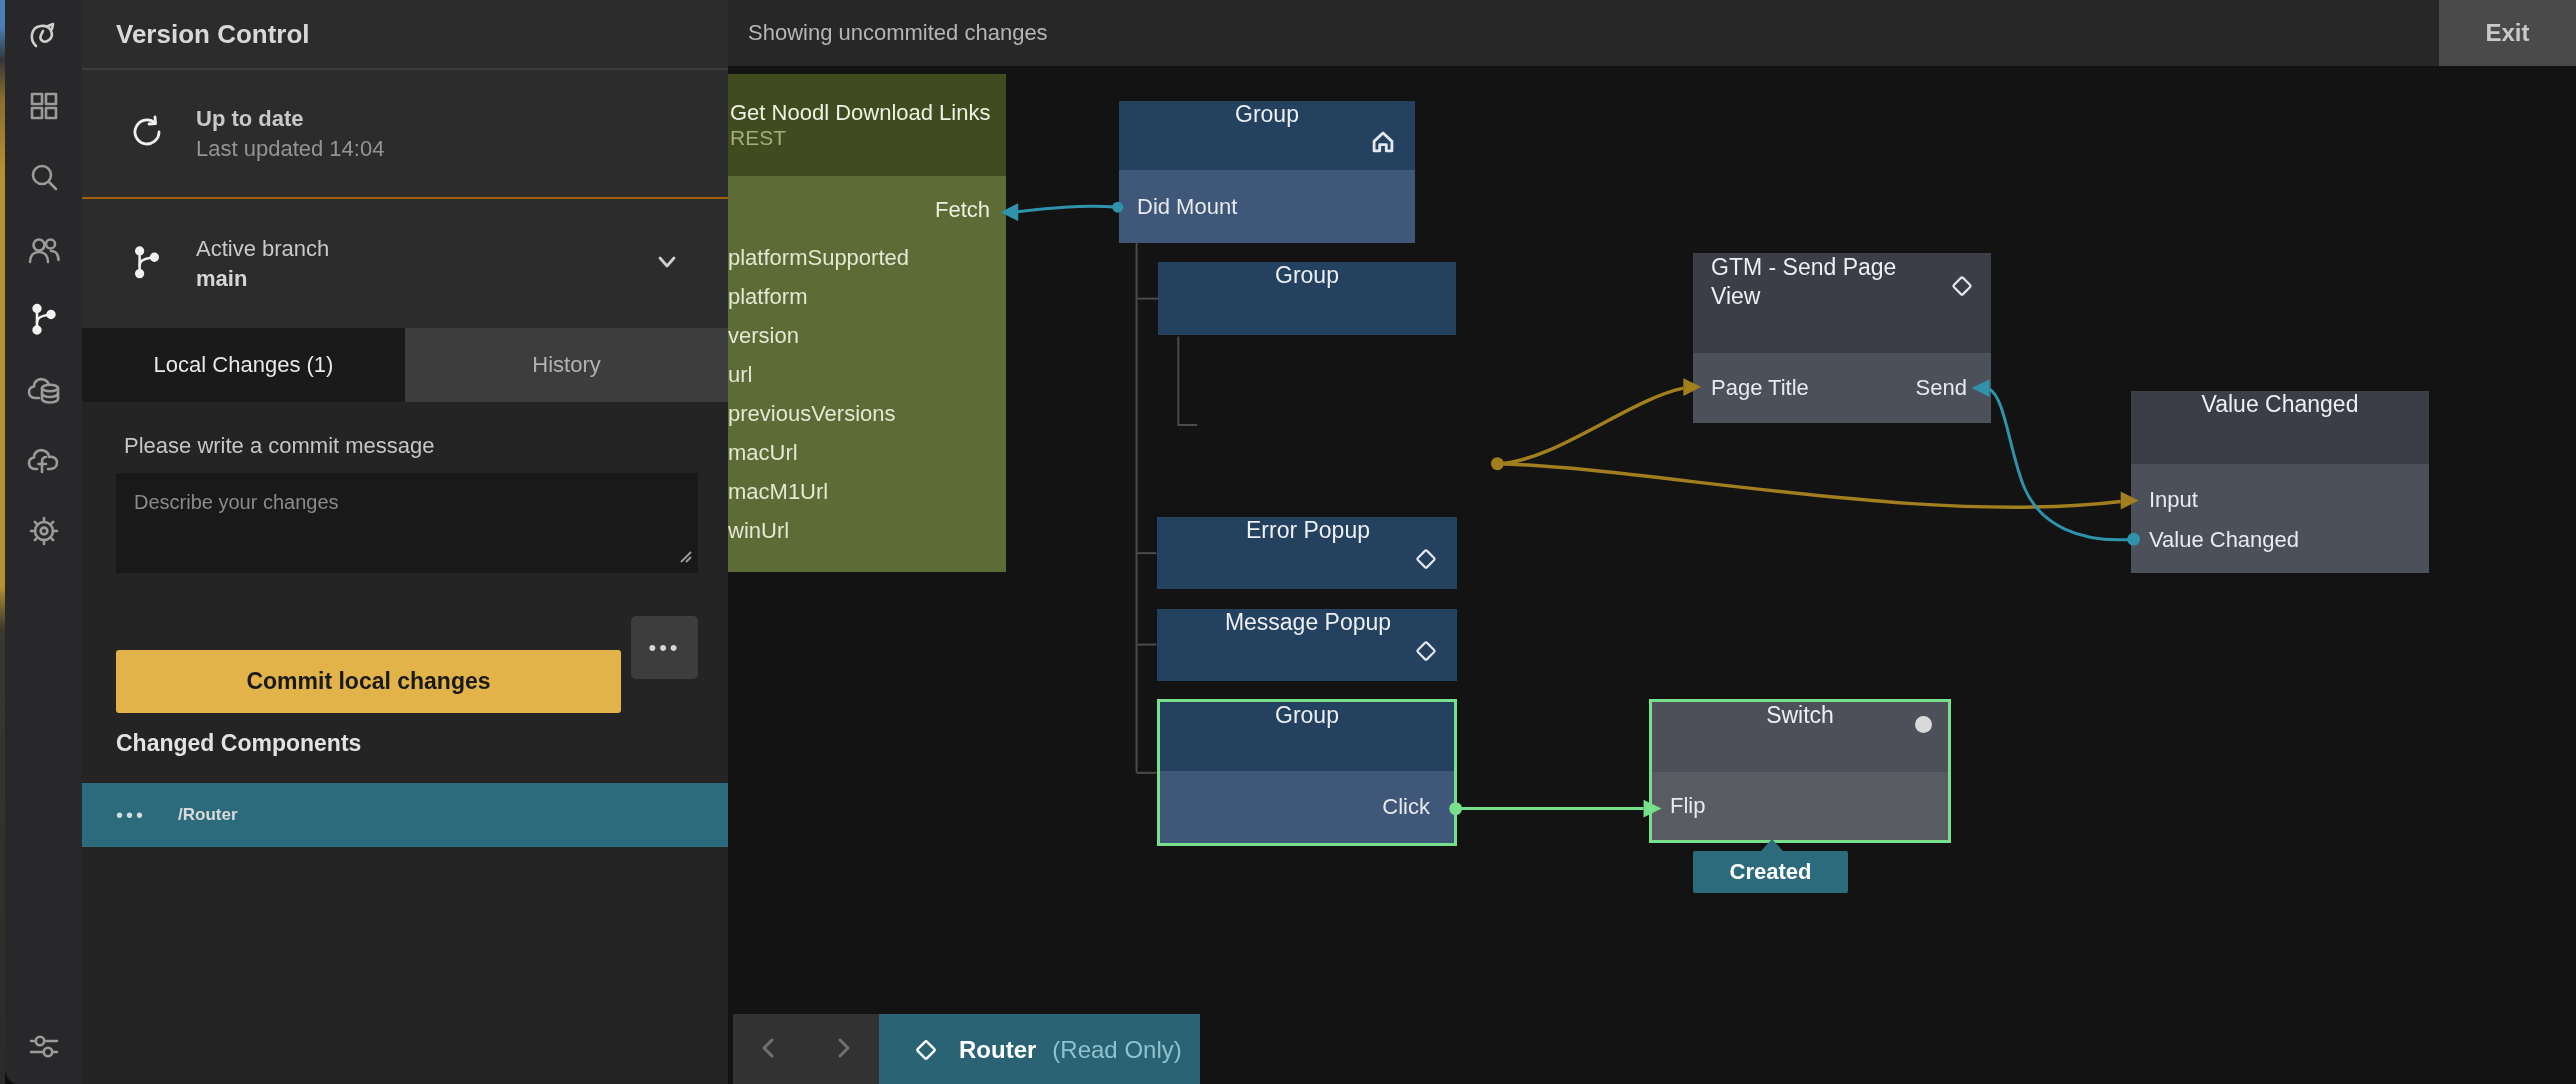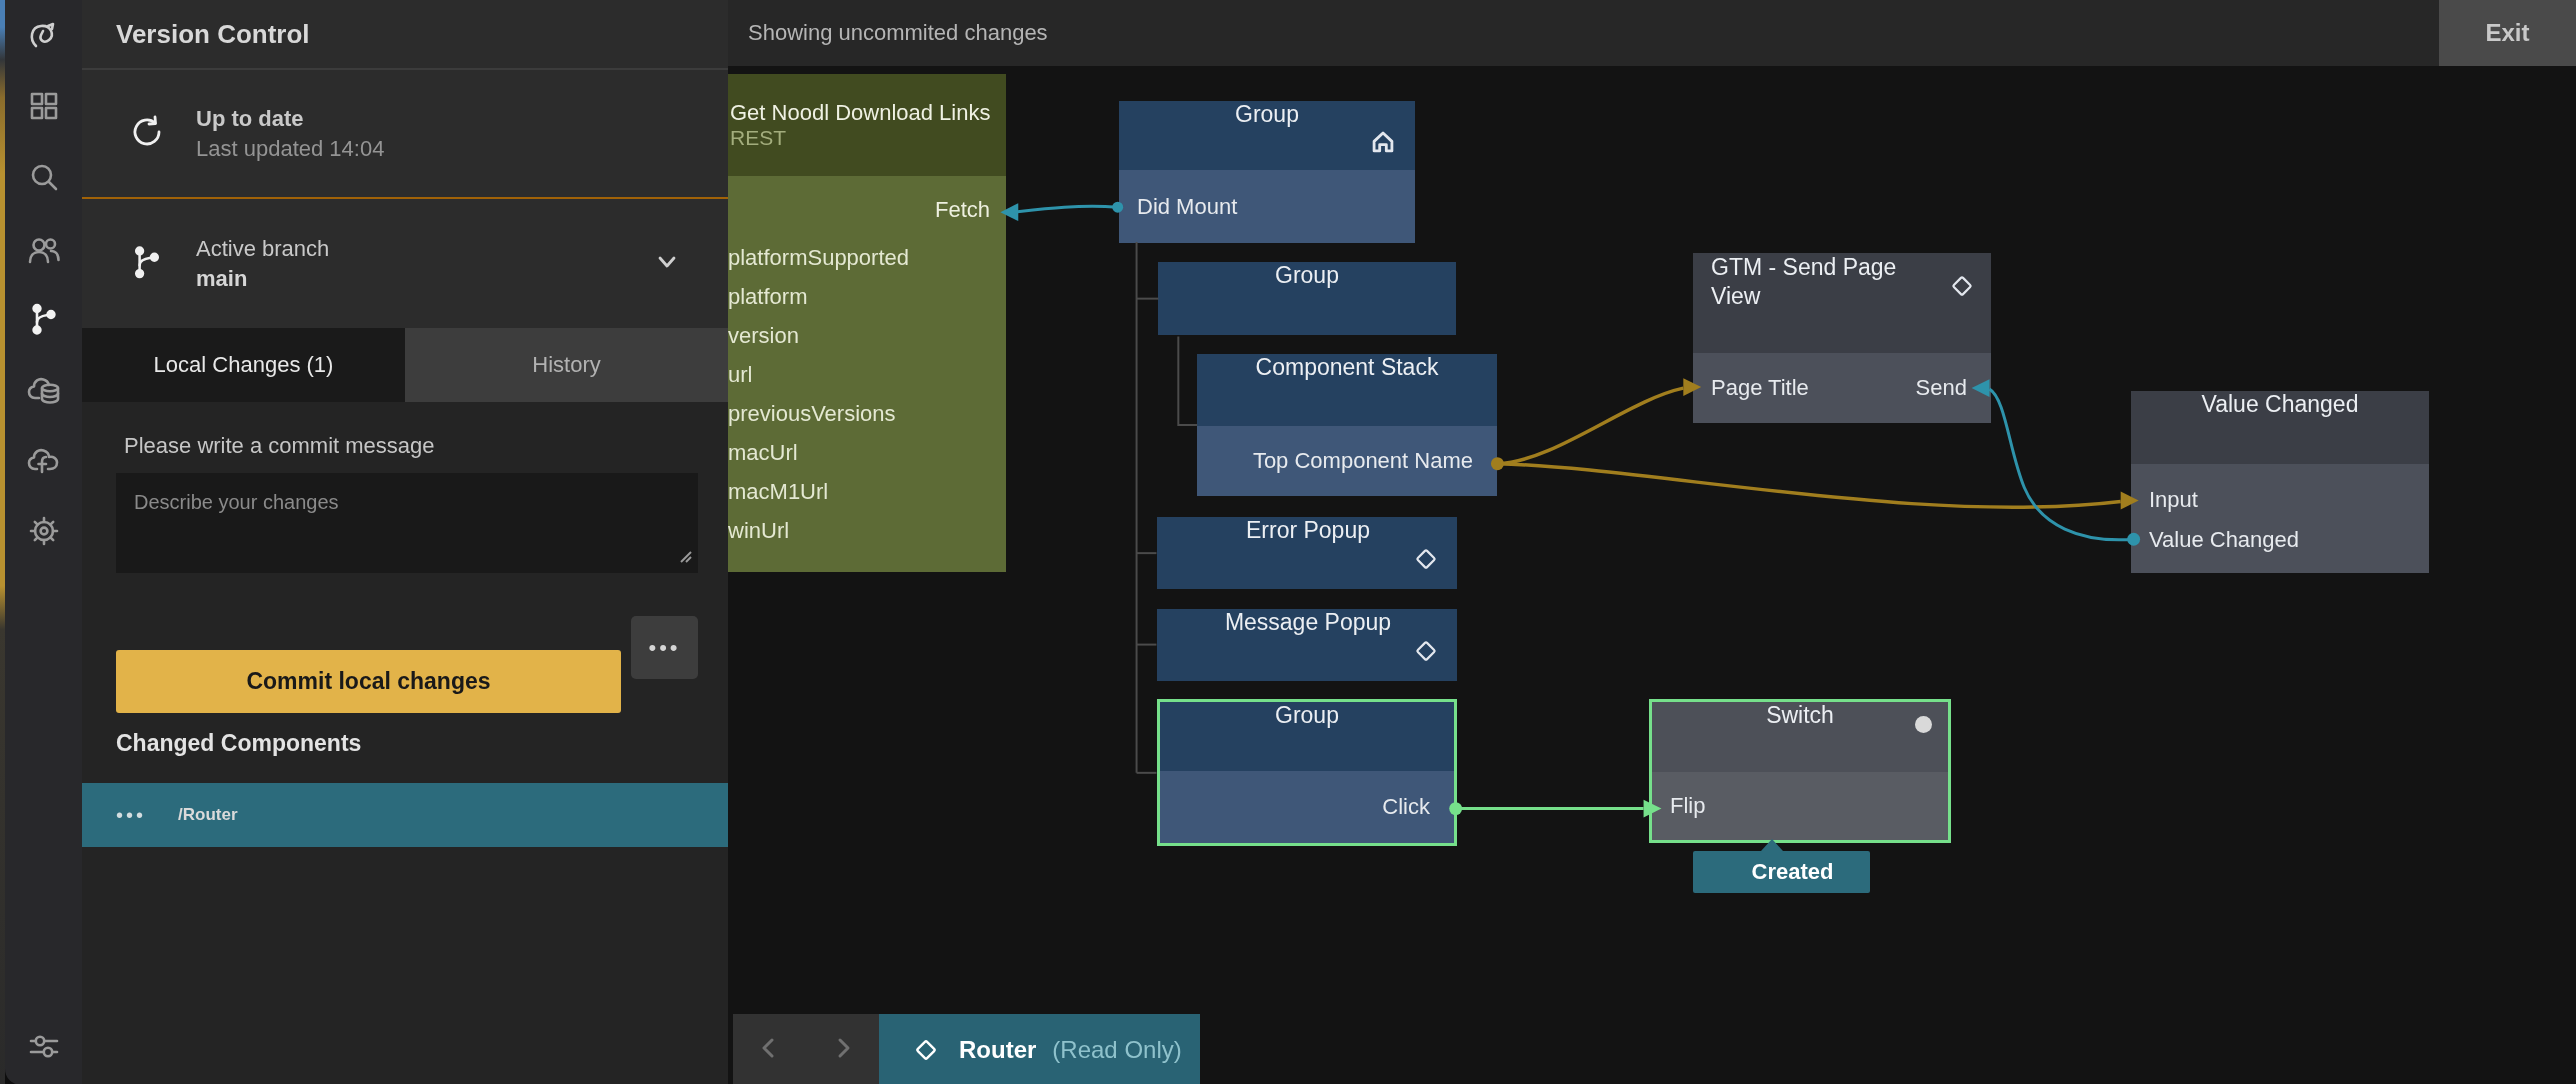--- a/index.html
+++ b/index.html
@@ -90,21 +90,21 @@
      height:102px;padding:0 12px;}
   #node-rest .title{font-size:22px;line-height:26px;color:#eff1e3;}
   #node-rest .sub{font-size:21px;color:#a3ad7d;}
   #node-rest .nbody{background:#5d6b36;padding-bottom:22px;}
   #node-rest .fetch-row{height:56px;display:flex;align-items:center;justify-content:flex-end;
      padding:6px 16px 0 0;font-size:22px;color:#eef0e0;}
   #node-rest .port{height:39px;display:flex;align-items:center;padding-left:10px;font-size:22px;color:#e4e8d2;}
 
   
   #created-badge{left:965px;top:785px;width:155px;height:42px;background:#2c6b7c;border-radius:2px;
-    display:flex;align-items:center;justify-content:center;font-size:22px;font-weight:bold;color:#fff;padding-left:22px;}
+    display:flex;align-items:center;justify-content:center;font-size:22px;font-weight:bold;color:#fff;}
   #created-badge::before{content:"";position:absolute;top:-12px;left:68px;border:11px solid transparent;
     border-bottom:12px solid #2c6b7c;border-top:none;}
 
   
   #switch-dot{position:absolute;right:16px;top:14px;width:17px;height:17px;border-radius:50%;background:#d9d9d9;}
 
   
   #wires{position:absolute;left:0;top:0;width:1848px;height:1019px;pointer-events:none;}
 
   
@@ -310,28 +310,20 @@
         <span>Did Mount</span>
       </div>
     </div>
 
     <div class="node blue" style="left:430px;top:196px;width:298px;">
       <div class="nhead" style="height:73px;">
         <span>Group</span>
       </div>
     </div>
 
-    <div class="node blue" style="left:469px;top:288px;width:300px;">
-      <div class="nhead" style="height:72px;">
-        <span>Component Stack</span>
-      </div>
-      <div class="nrow right" style="height:70px;padding-right:24px;">
-        <span>Top Component Name</span>
-      </div>
-    </div>
 
     <div class="node gray" style="left:965px;top:187px;width:298px;">
       <div class="nhead" style="height:100px;padding-right:52px;line-height:29px;">
         <span>GTM - Send Page View</span>
         <span class="hicon" style="position:absolute;right:-36px;top:-18px"></span>
       </div>
       <div style="position:absolute;right:14px;top:18px;">
         <svg width="30" height="30" viewBox="0 0 30 30" style="stroke:#e3e7ee;fill:none;stroke-width:2.2;stroke-linejoin:round">
           <rect x="8.5" y="8.5" width="13" height="13" rx="1.5" transform="rotate(45 15 15)"></rect>
         </svg>

